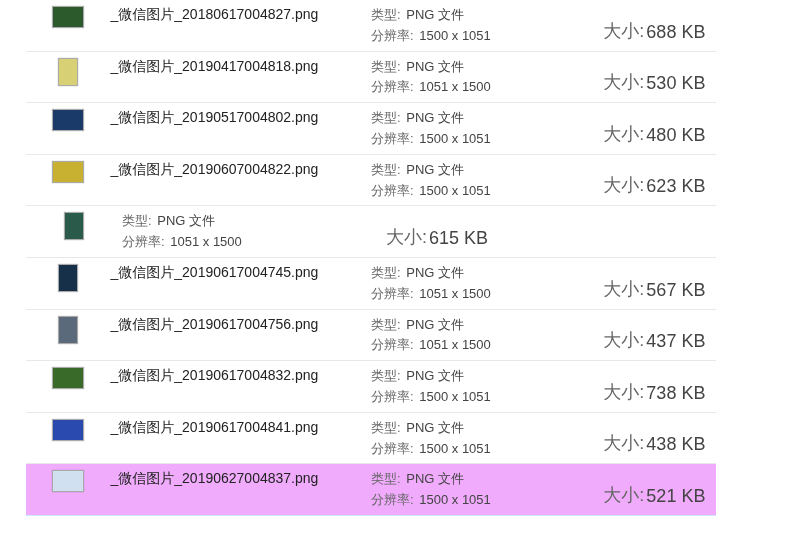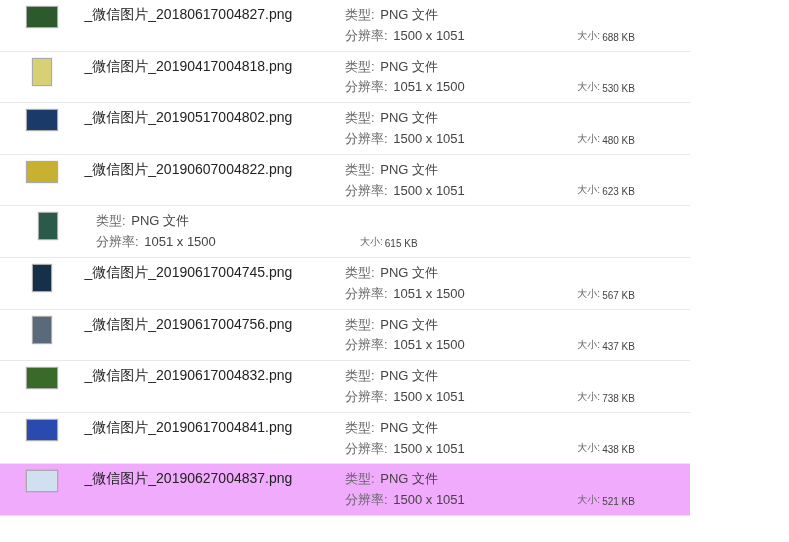--- a/index.html
+++ b/index.html
@@ -6,20 +6,21 @@
   body {
     margin: 0;
     font-family: "Microsoft YaHei", "Segoe UI", Arial, sans-serif;
     font-size: 13px;
     color: #333;
     background: #fff;
     width: 789px;
   }
   .file-list {
     width: 690px;
+    margin-left: 26px;
   }
   .file-row {
     display: flex;
     align-items: flex-start;
     border-bottom: 1px solid #e8e8e8;
     padding: 4px 0 4px 0;
     min-height: 44px;
   }
   .file-row.selected {
     background: #f0abfc;
@@ -54,21 +55,21 @@
   .meta-cell {
     width: 264px;
     color: #555;
     font-size: 13px;
     line-height: 1.6;
     padding-top: 1px;
   }
   .size-cell {
     width: 128px;
     color: #555;
-    font-size: 10px;
+    font-size: 18px;
     display: flex;
     align-items: flex-end;
     padding-bottom: 4px;
     align-self: flex-end;
     white-space: nowrap;
   }
   .label {
     color: #666;
   }
   .val {

